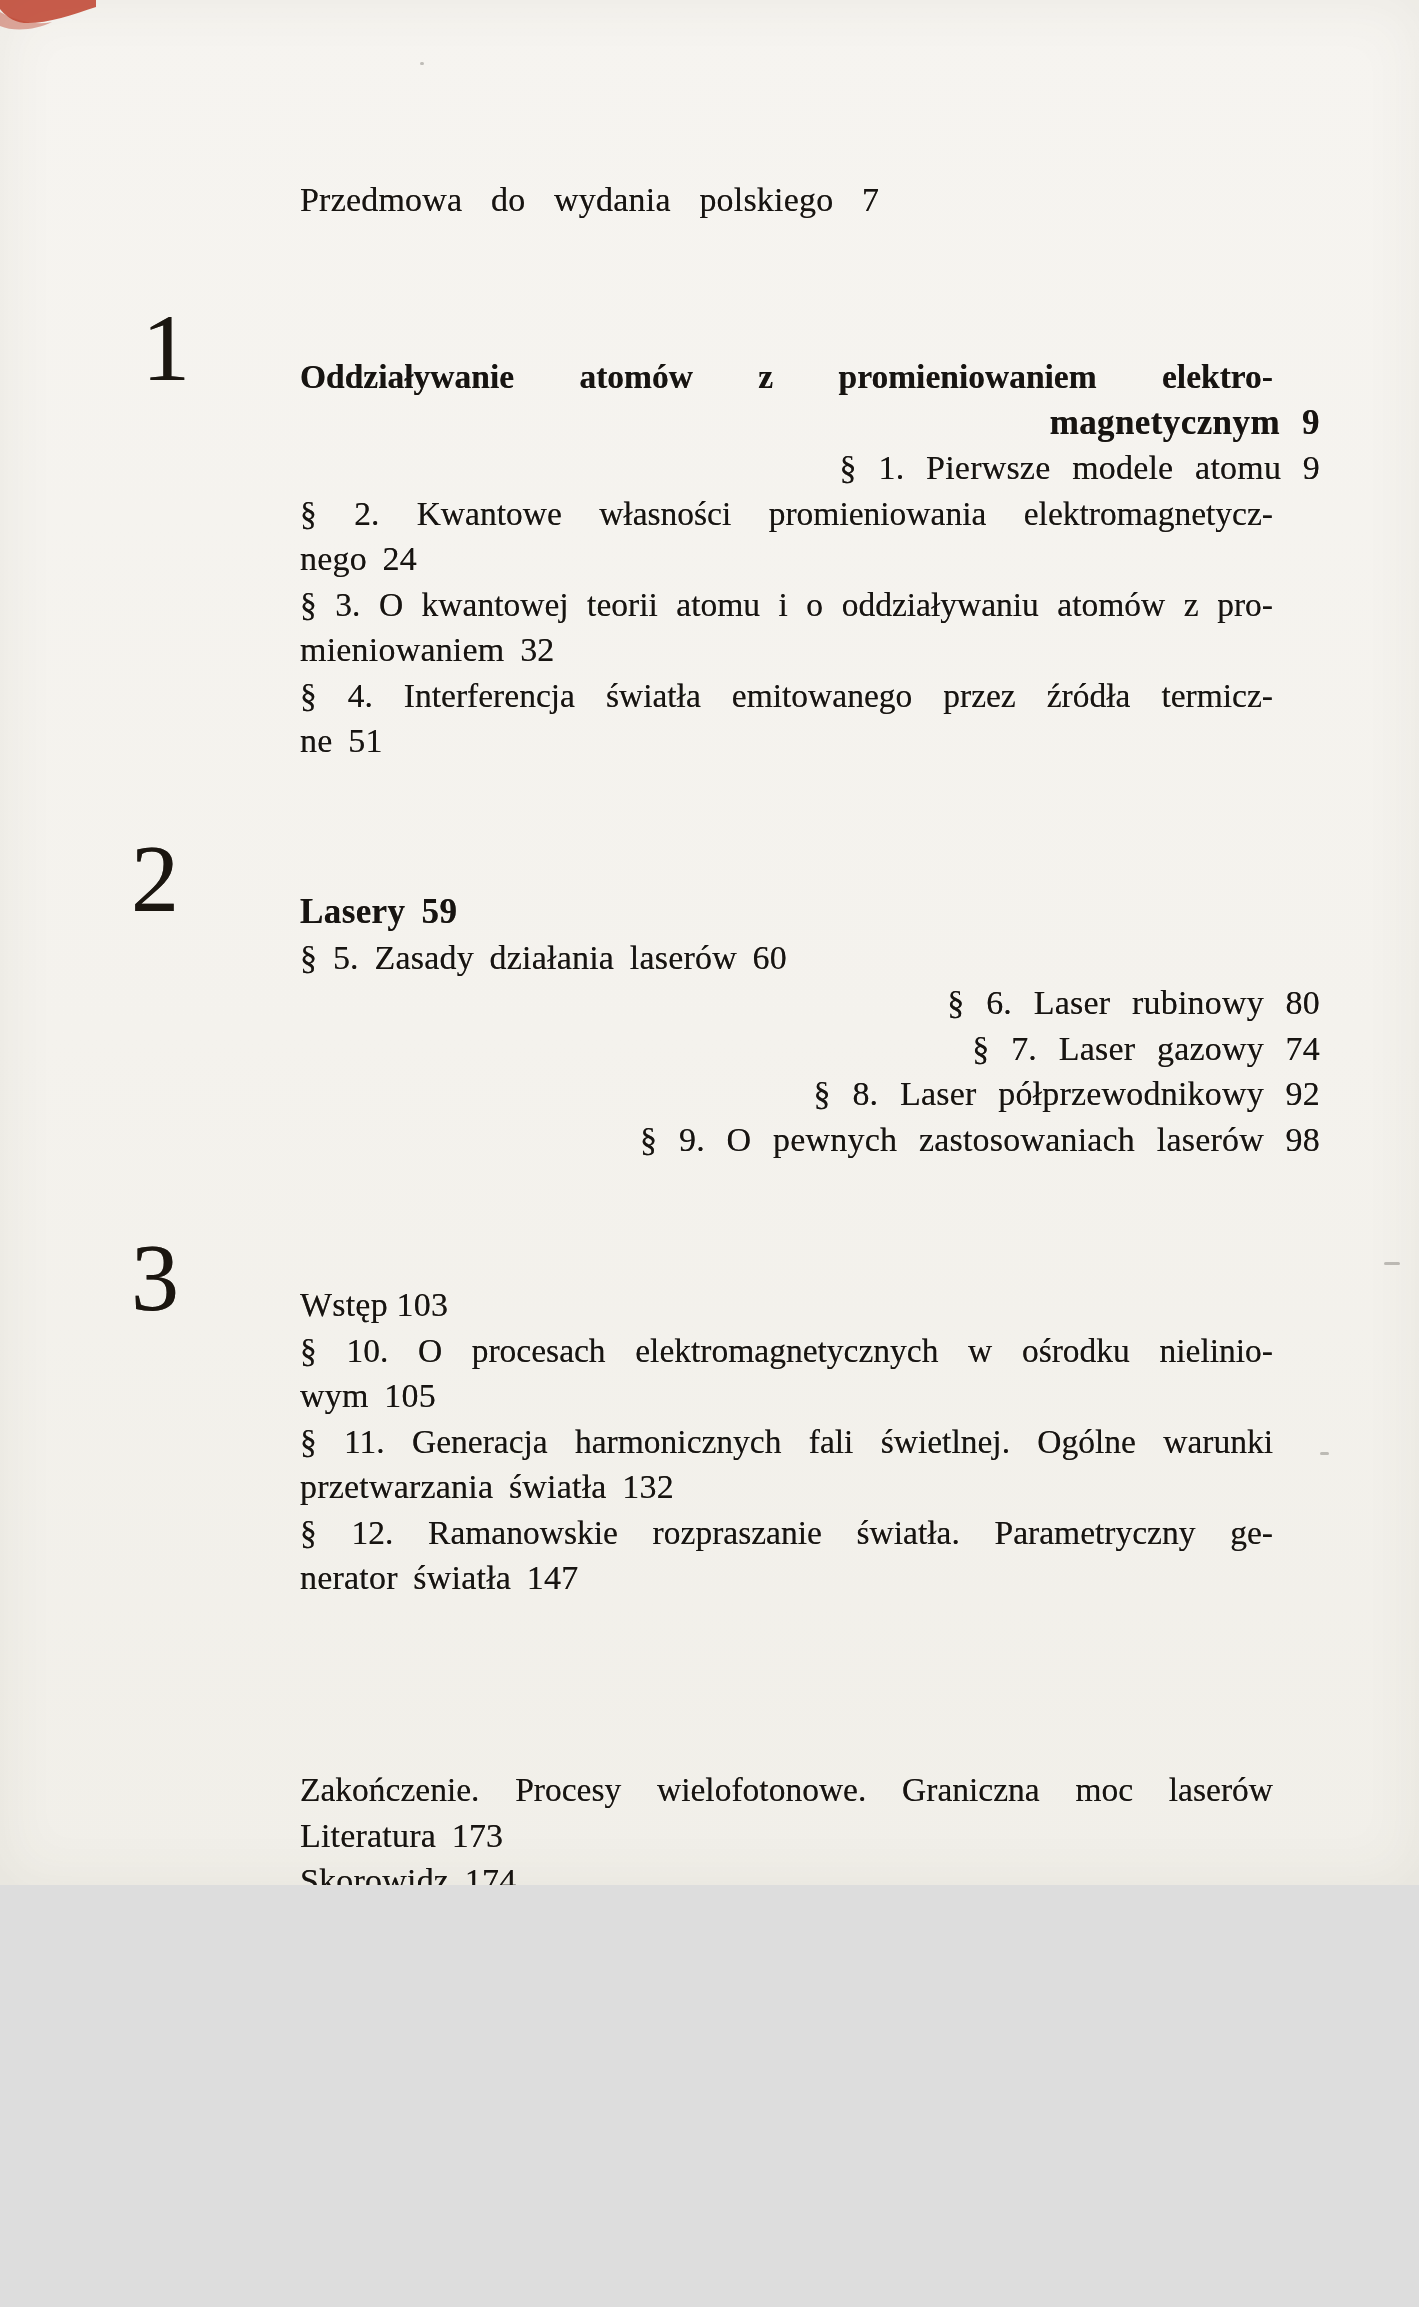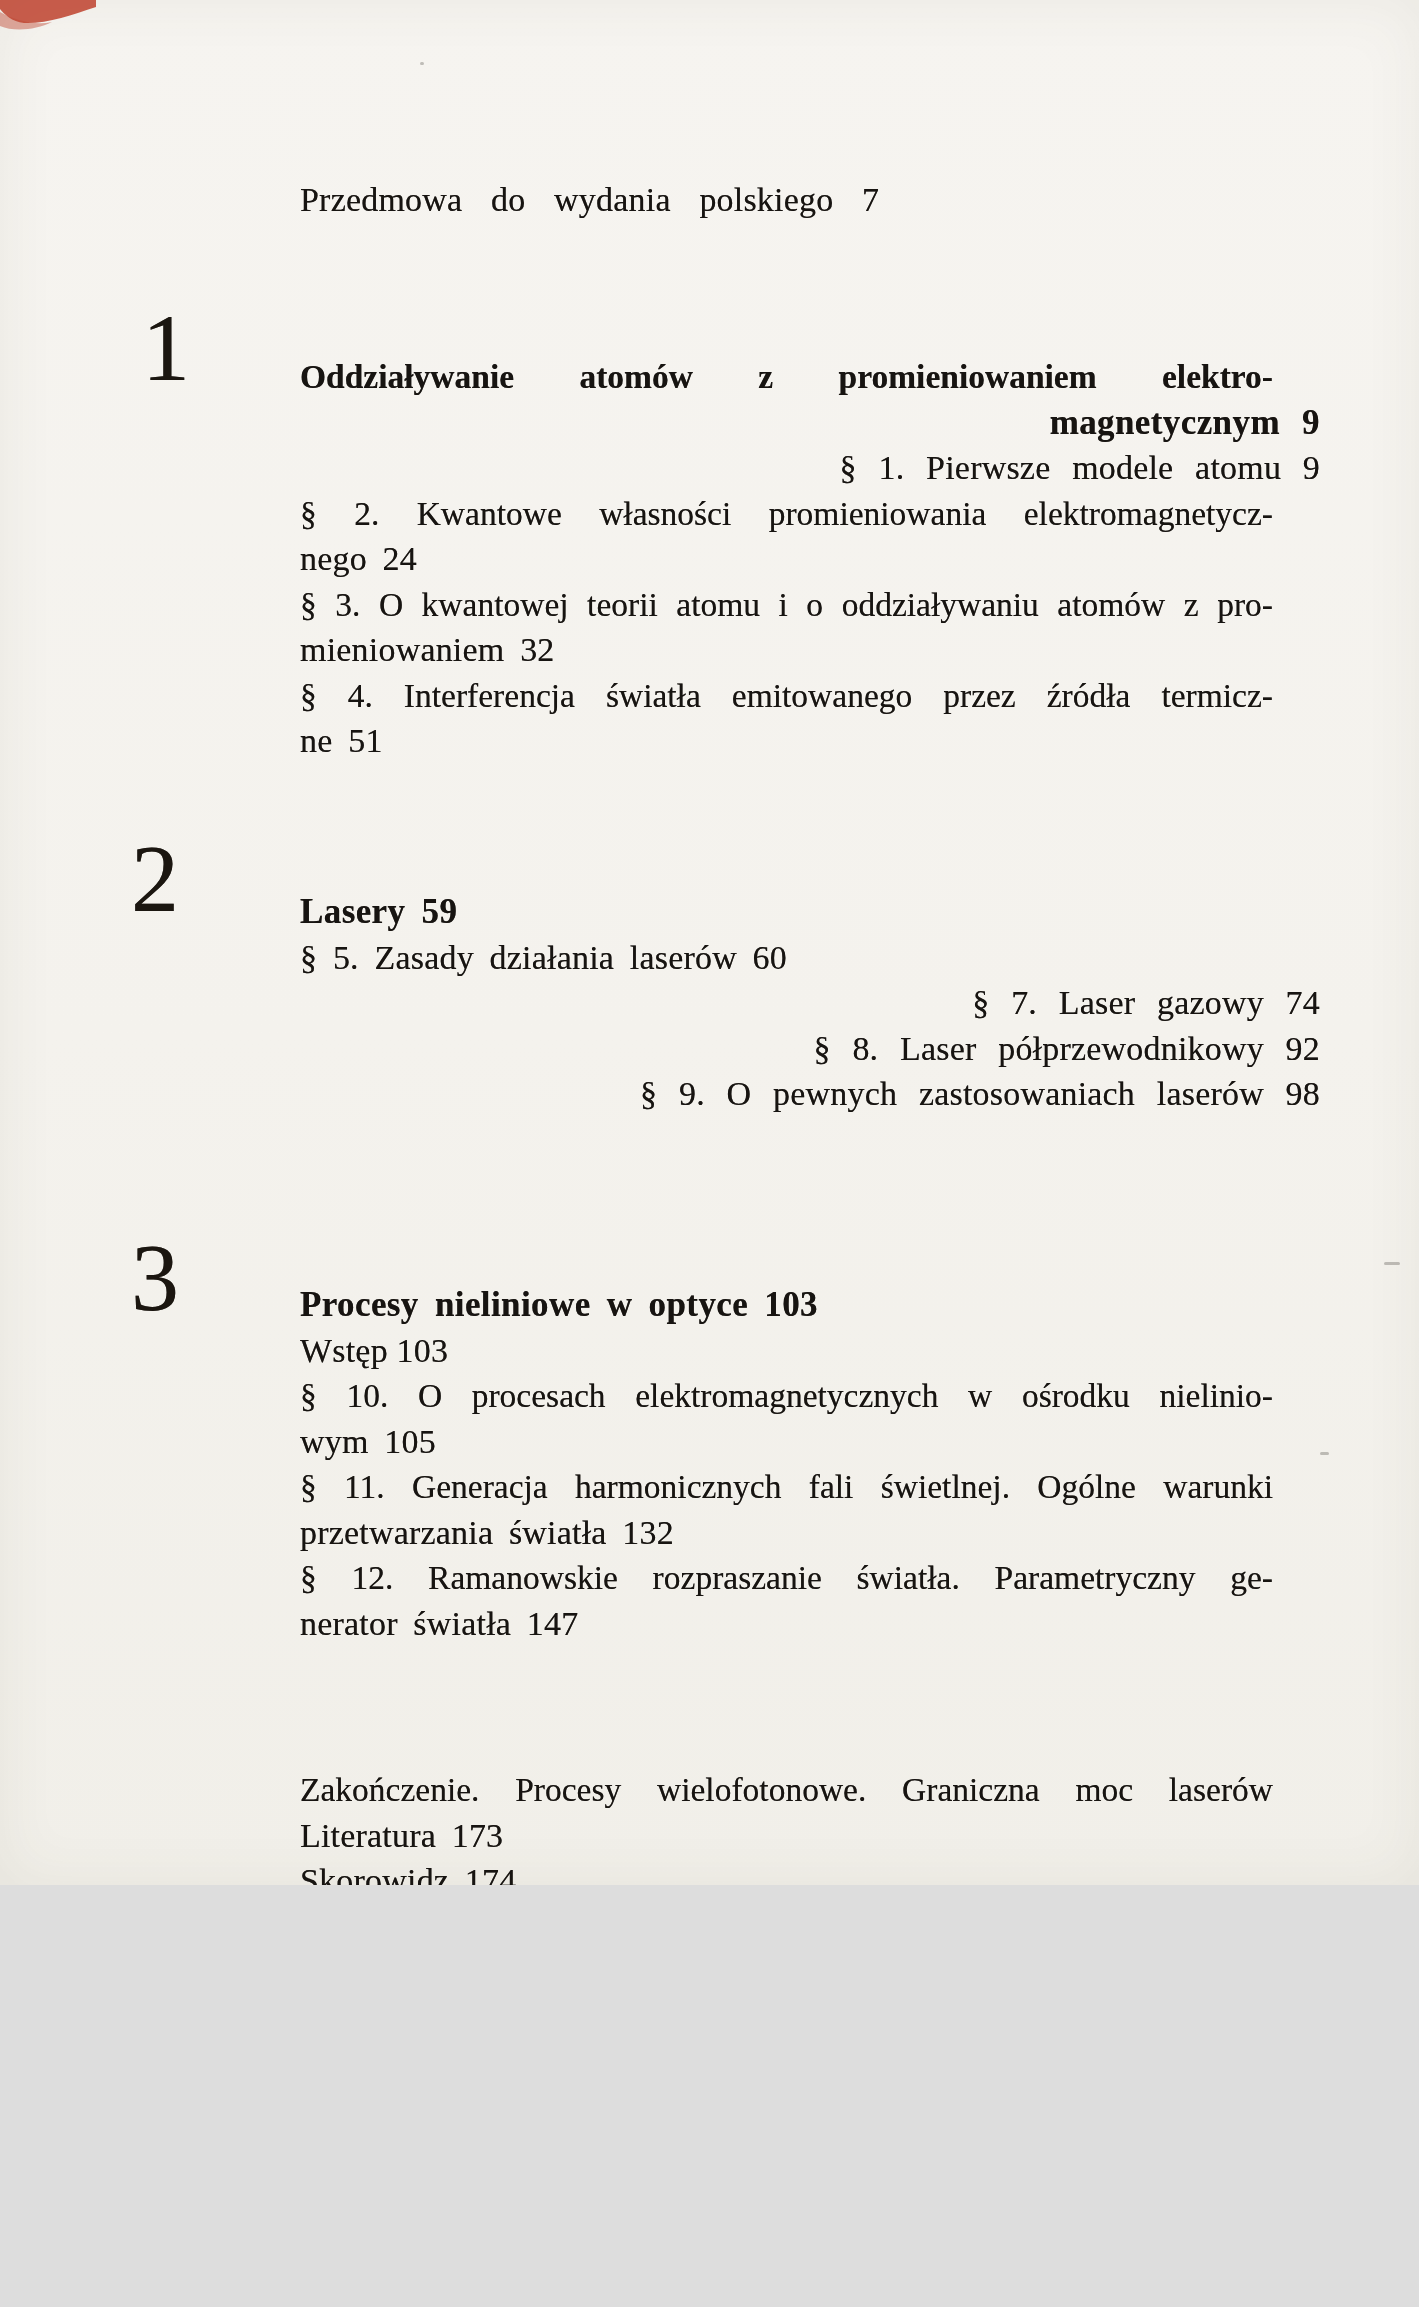--- a/index.html
+++ b/index.html
@@ -66,28 +66,28 @@
     <div class="line just">§ 3. O kwantowej teorii atomu i o oddziaływaniu atomów z pro-</div>
     <div class="line ws1">mieniowaniem 32</div>
     <div class="line just">§ 4. Interferencja światła emitowanego przez źródła termicz-</div>
     <div class="line ws1">ne 51</div>
   </div>
 
   <div class="num" style="left:131px;top:831px;">2</div>
   <div class="block" style="left:300px;top:889px;">
     <div class="line bold ws1">Lasery 59</div>
     <div class="line ws1">§ 5. Zasady działania laserów 60</div>
+    <div class="line ws2">§ 6. Laser rubinowy 80</div>
     <div class="line ws2">§ 7. Laser gazowy 74</div>
     <div class="line ws2">§ 8. Laser półprzewodnikowy 92</div>
     <div class="line ws2">§ 9. O pewnych zastosowaniach laserów 98</div>
   </div>
 
   <div class="num" style="left:131px;top:1230px;">3</div>
   <div class="block" style="left:300px;top:1282px;">
-    <div class="line bold ws1">Procesy nieliniowe w optyce 103</div>
     <div class="line">Wstęp 103</div>
     <div class="line just">§ 10. O procesach elektromagnetycznych w ośrodku nielinio-</div>
     <div class="line ws1">wym 105</div>
     <div class="line just">§ 11. Generacja harmonicznych fali świetlnej. Ogólne warunki</div>
     <div class="line ws1">przetwarzania światła 132</div>
     <div class="line just">§ 12. Ramanowskie rozpraszanie światła. Parametryczny ge-</div>
     <div class="line ws1">nerator światła 147</div>
   </div>
 
   <div class="block" style="left:300px;top:1767px;">

